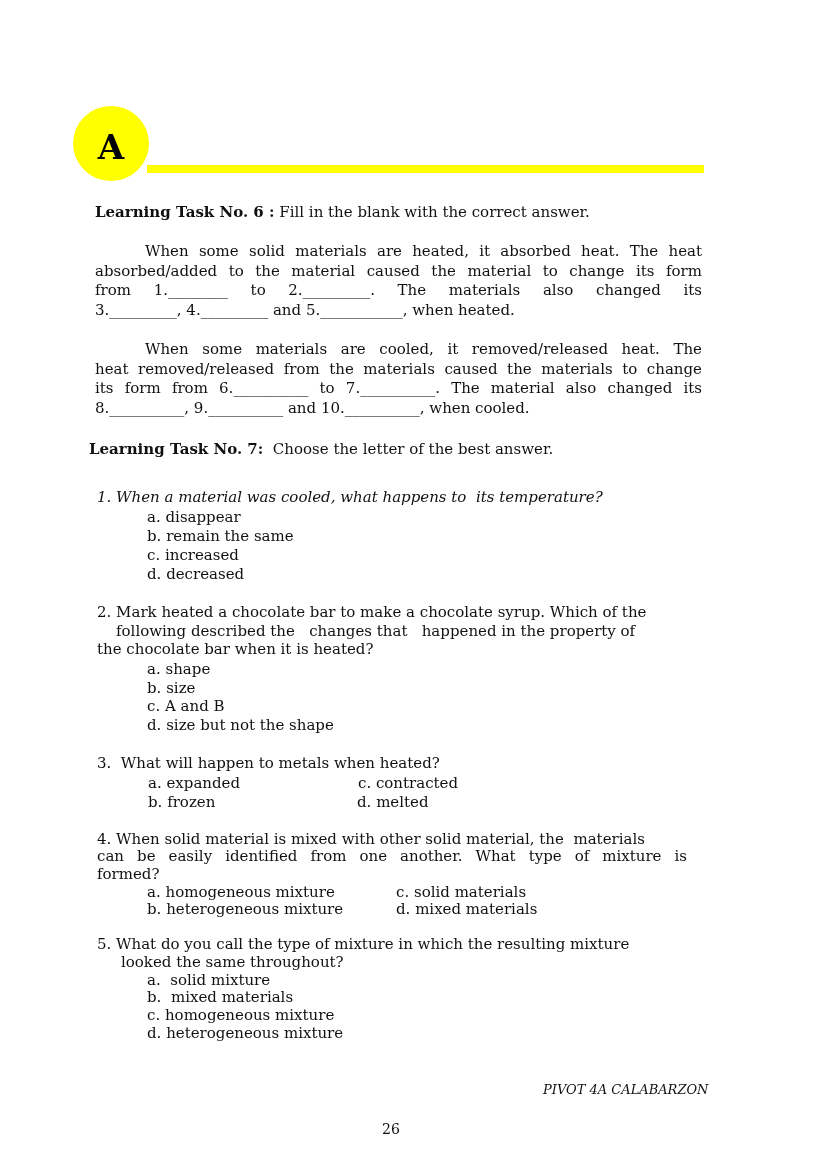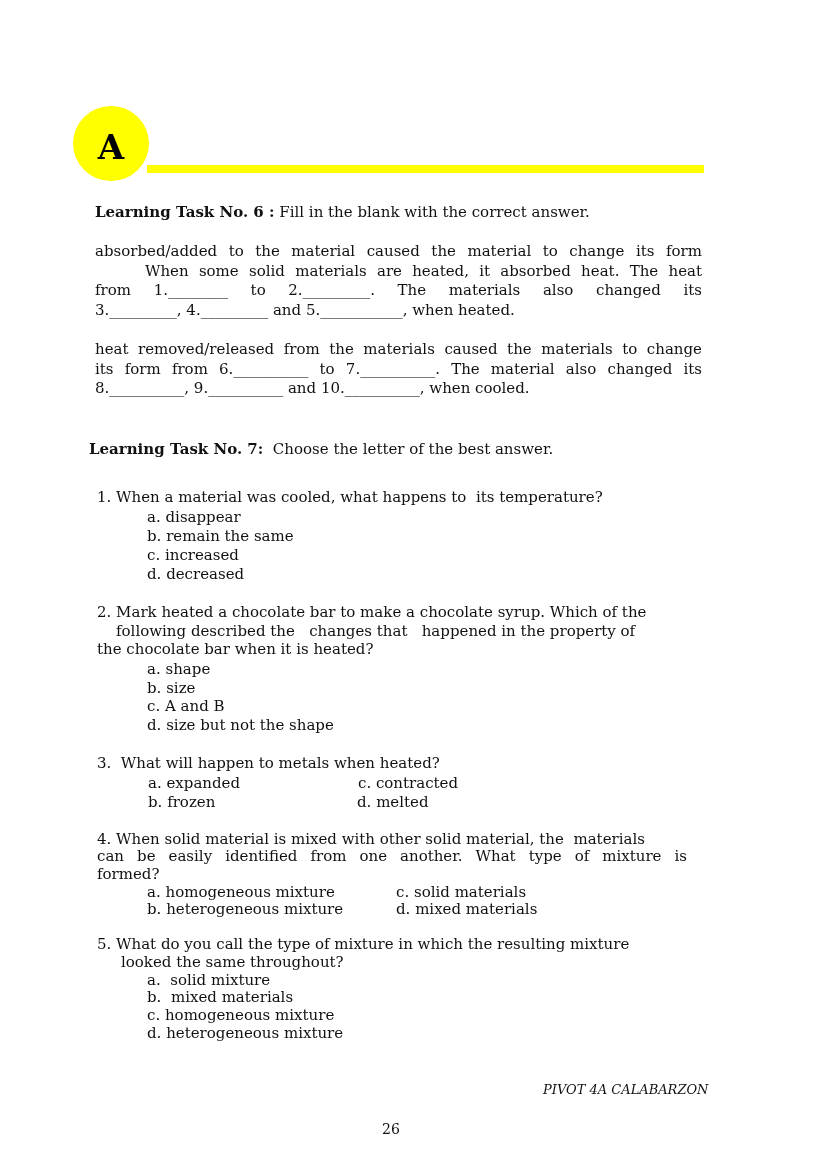--- a/index.html
+++ b/index.html
@@ -27,48 +27,49 @@
 <div class="circle">
   <span>A</span>
 </div>
 <div class="bar"></div>
 
 <div class="abs task-title" style="left:95px; top:203px;">
   <b>Learning Task No. 6 :</b><span> Fill in the blank with the correct answer.</span>
 </div>
 
 <div class="para" style="top:242px;">
+  <span class="line" style="padding-left:50px; width:557px;">When some solid materials are heated, it absorbed heat. The heat</span>
   <span class="line">absorbed/added to the material caused the material to change its form</span>
-  <span class="line" style="padding-left:50px; width:557px;">When some solid materials are heated, it absorbed heat. The heat</span>
   <span class="line flex-line">
     <span>from</span>
     <span>1.________</span>
     <span>to</span>
     <span>2._________.</span>
     <span>The</span>
     <span>materials</span>
     <span>also</span>
     <span>changed</span>
     <span>its</span>
   </span>
   <span class="line last">3._________, 4._________ and 5.___________, when heated.</span>
 </div>
 
 <div class="para" style="top:340px;">
+  <span class="line" style="padding-left:50px; width:557px;">When some materials are cooled, it removed/released heat. The</span>
   <span class="line">heat removed/released from the materials caused the materials to change</span>
   <span class="line">its form from 6.__________ to 7.__________. The material also changed its</span>
   <span class="line last">8.__________, 9.__________ and 10.__________, when cooled.</span>
 </div>
 
 <div class="abs task-title" style="left:89px; top:440px;">
   <b>Learning Task No. 7:</b><span style="white-space:pre;">  Choose the letter of the best answer.</span>
 </div>
 
 <div>
-  <div class="q" style="left:97px; top:488px; white-space:pre;">1. When a material was cooled, what happens to  its temperature?</div>
+  <div class="q" style="left:97px; top:488px; white-space:pre;font-style:italic;">1. When a material was cooled, what happens to  its temperature?</div>
   <div class="opt" style="left:147px; top:508px;">a. disappear</div>
   <div class="opt" style="left:147px; top:527px;">b. remain the same</div>
   <div class="opt" style="left:147px; top:546px;">c. increased</div>
   <div class="opt" style="left:147px; top:565px;">d. decreased</div>
 </div>
 
 <div>
   <div class="q" style="left:97px; top:603px; width:590px; white-space:pre;">2. Mark heated a chocolate bar to make a chocolate syrup. Which of the</div>
   <div class="q flex-line" style="left:116px; top:622px; width:567px; white-space:pre;">following described the   changes that   happened in the property of</div>
   <div class="q" style="left:97px; top:640px; white-space:pre;">the chocolate bar when it is heated?</div>

